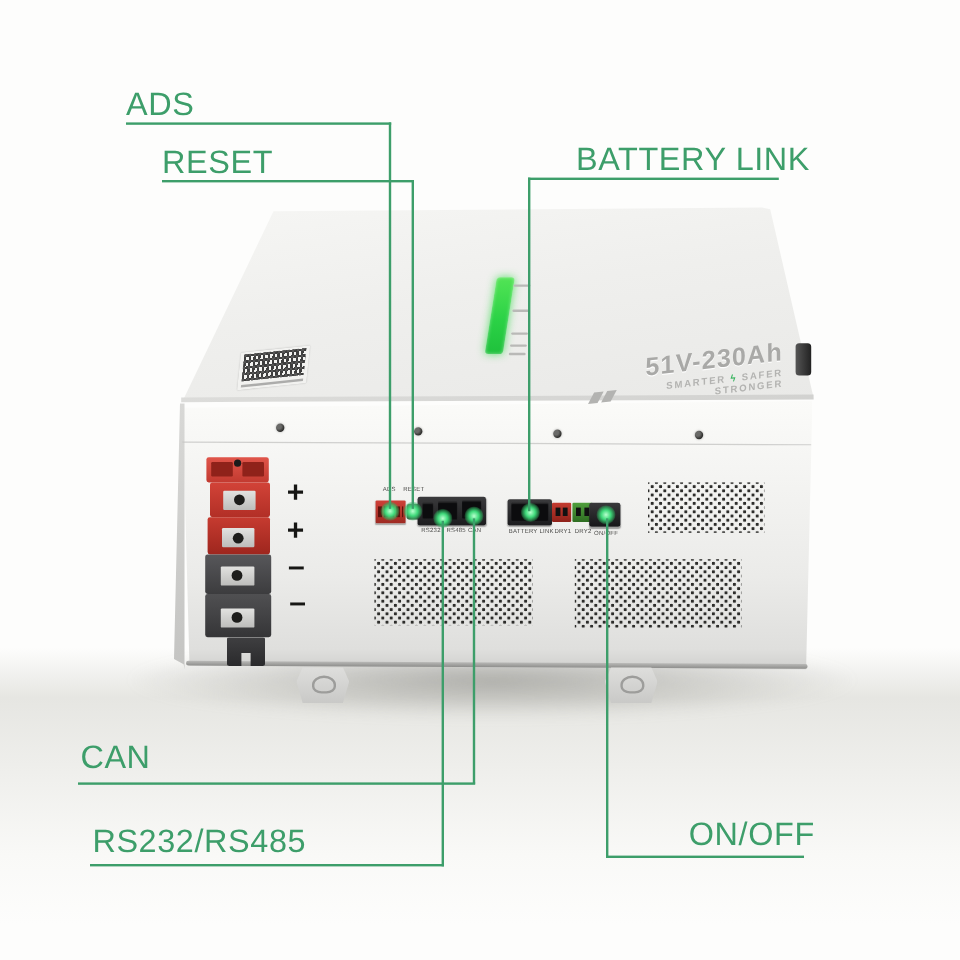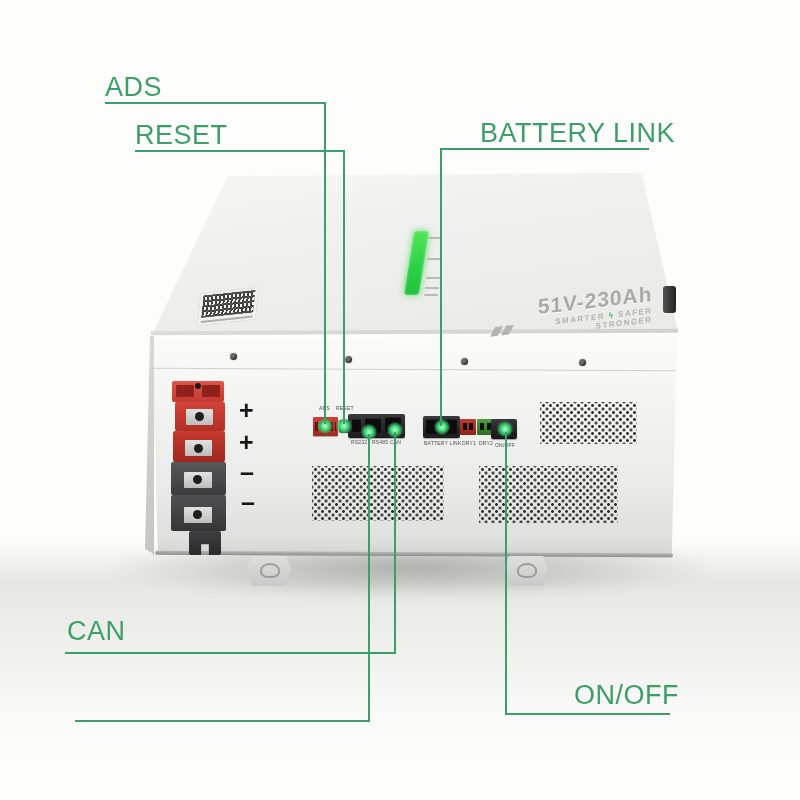--- a/index.html
+++ b/index.html
@@ -245,20 +245,21 @@
   <div class="cline v" style="left:343px;top:150px;height:274px;"></div>
 
   <div class="callout-label" style="left:480px;top:118px;">BATTERY LINK</div>
   <div class="cline h" style="left:440px;top:148px;width:209px;"></div>
   <div class="cline v" style="left:440px;top:148px;height:278px;"></div>
 
   <div class="callout-label" style="left:67px;top:616px;">CAN</div>
   <div class="cline v" style="left:394px;top:432px;height:221px;"></div>
   <div class="cline h" style="left:65px;top:652px;width:331px;"></div>
 
+  <div class="callout-label" style="left:77px;top:686px;">RS232/RS485</div>
   <div class="cline v" style="left:368px;top:434px;height:288px;"></div>
   <div class="cline h" style="left:75px;top:720px;width:295px;"></div>
 
   <div class="callout-label" style="left:574px;top:680px;">ON/OFF</div>
   <div class="cline v" style="left:505px;top:432px;height:282px;"></div>
   <div class="cline h" style="left:505px;top:713px;width:165px;"></div>
 
 </div>
 
 </body></html>

